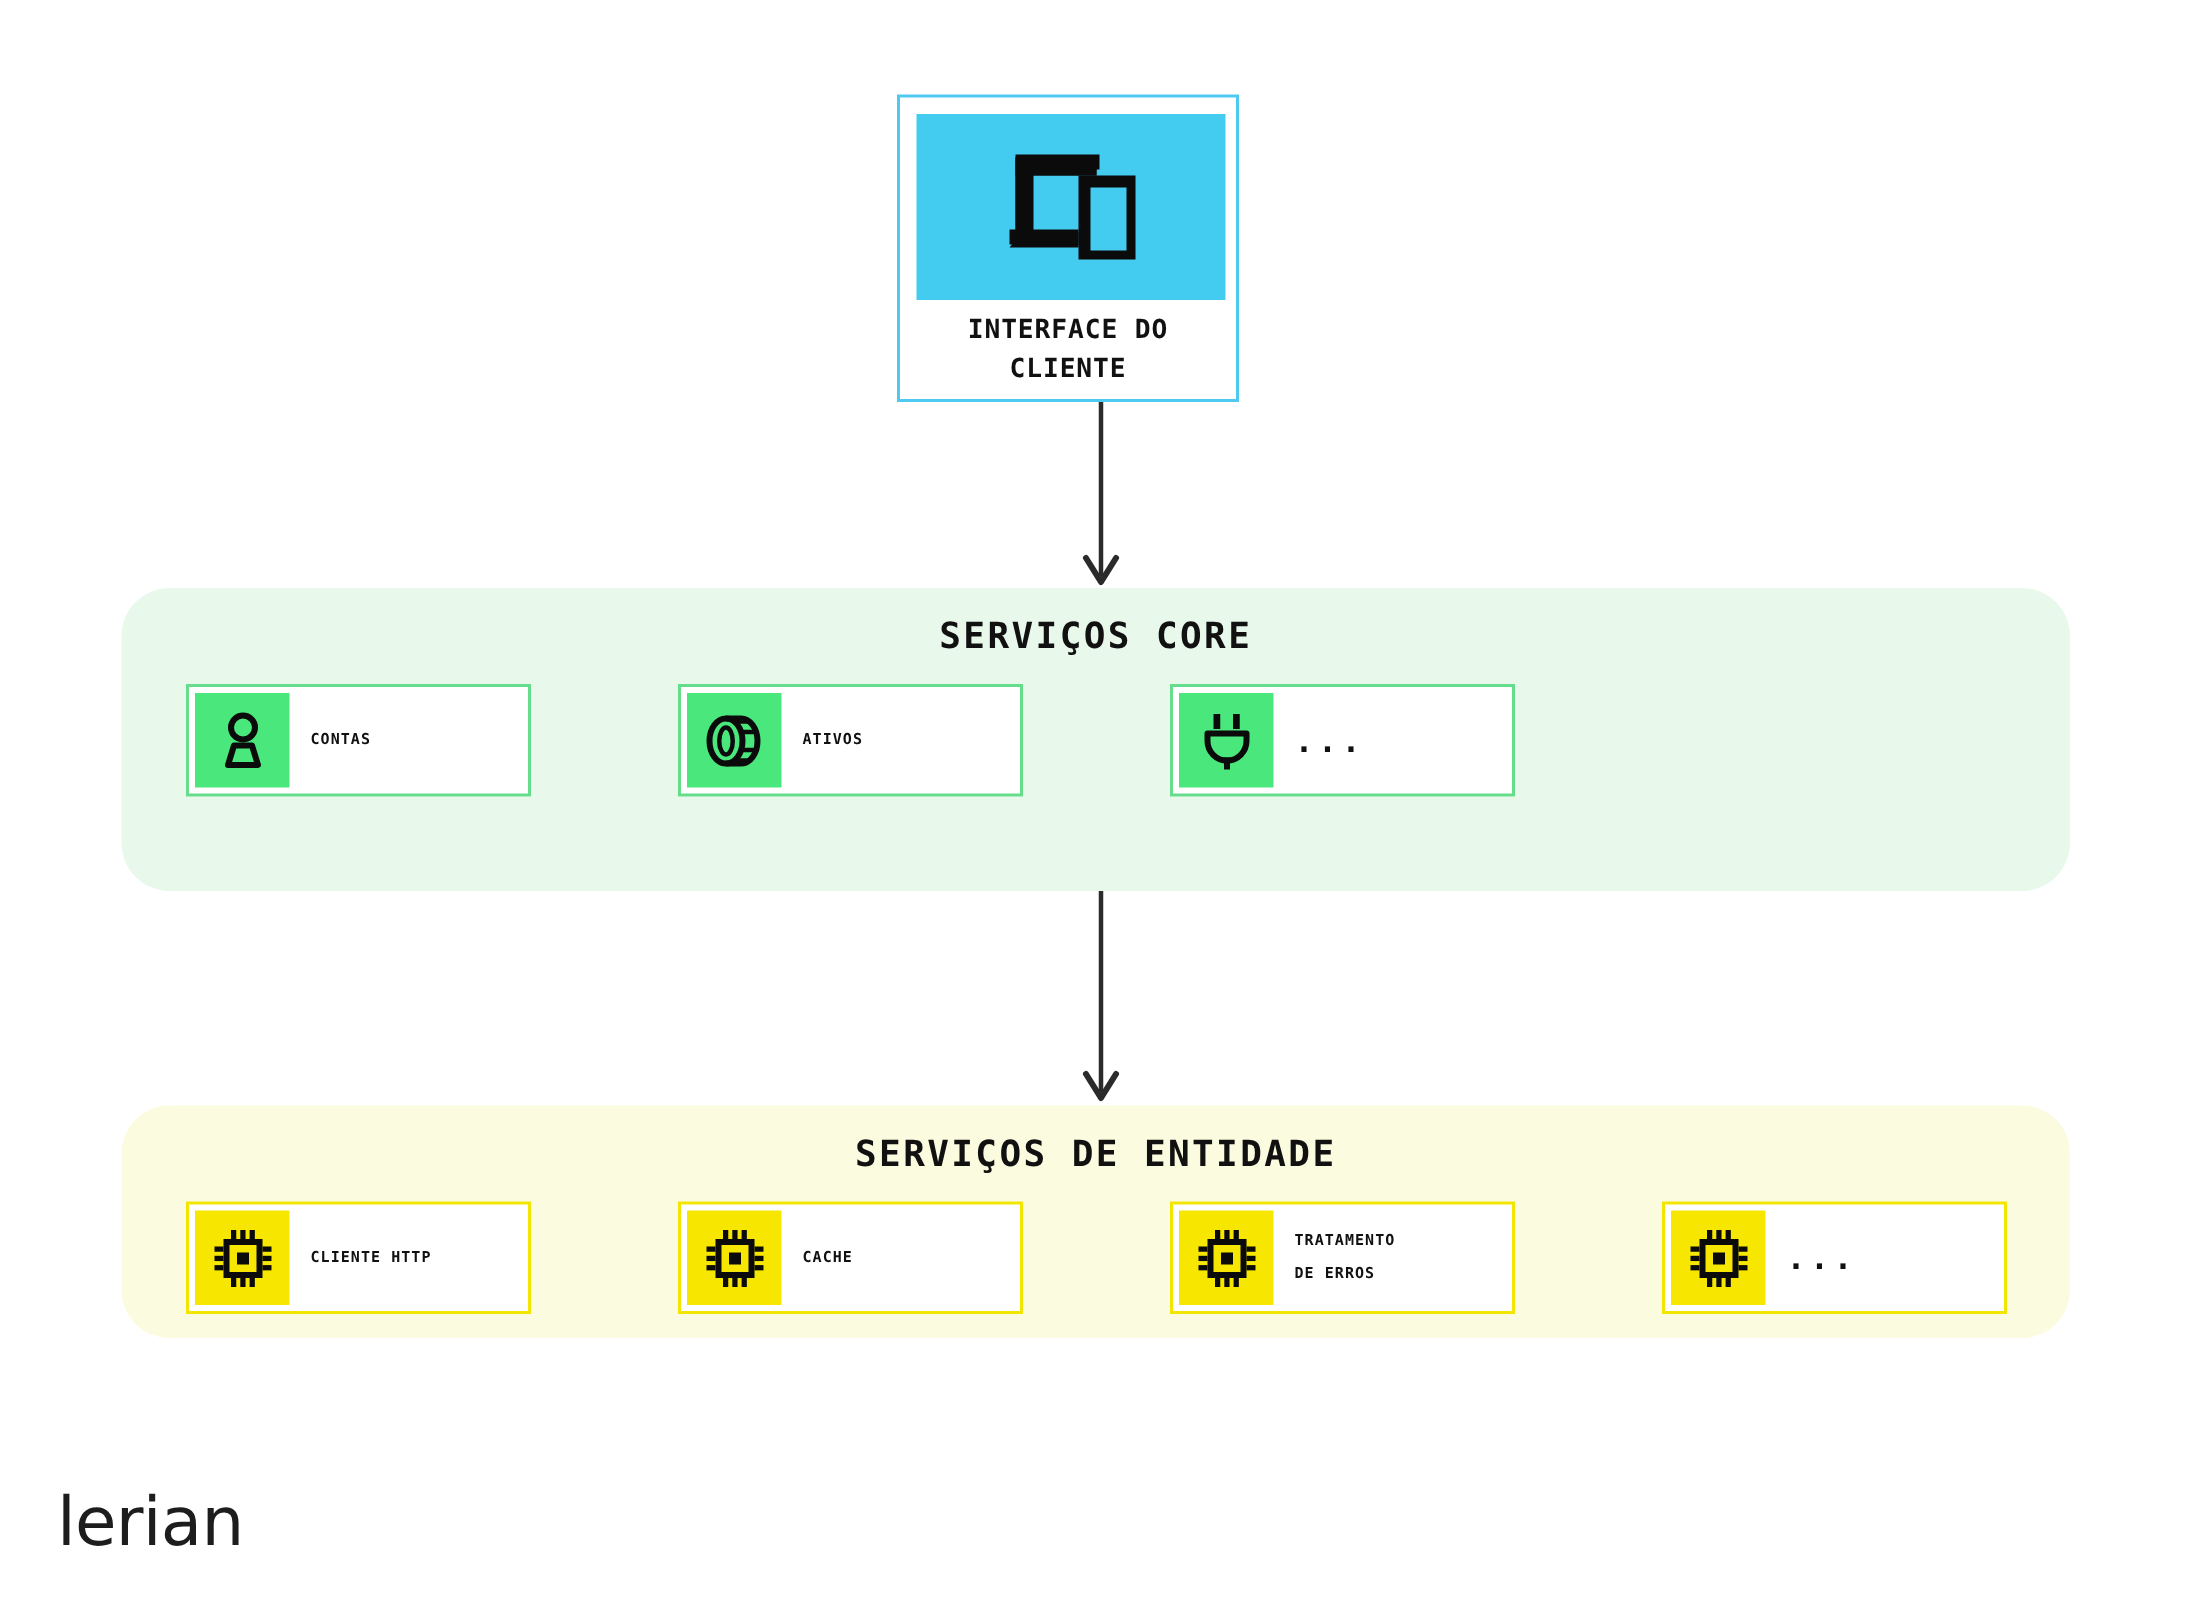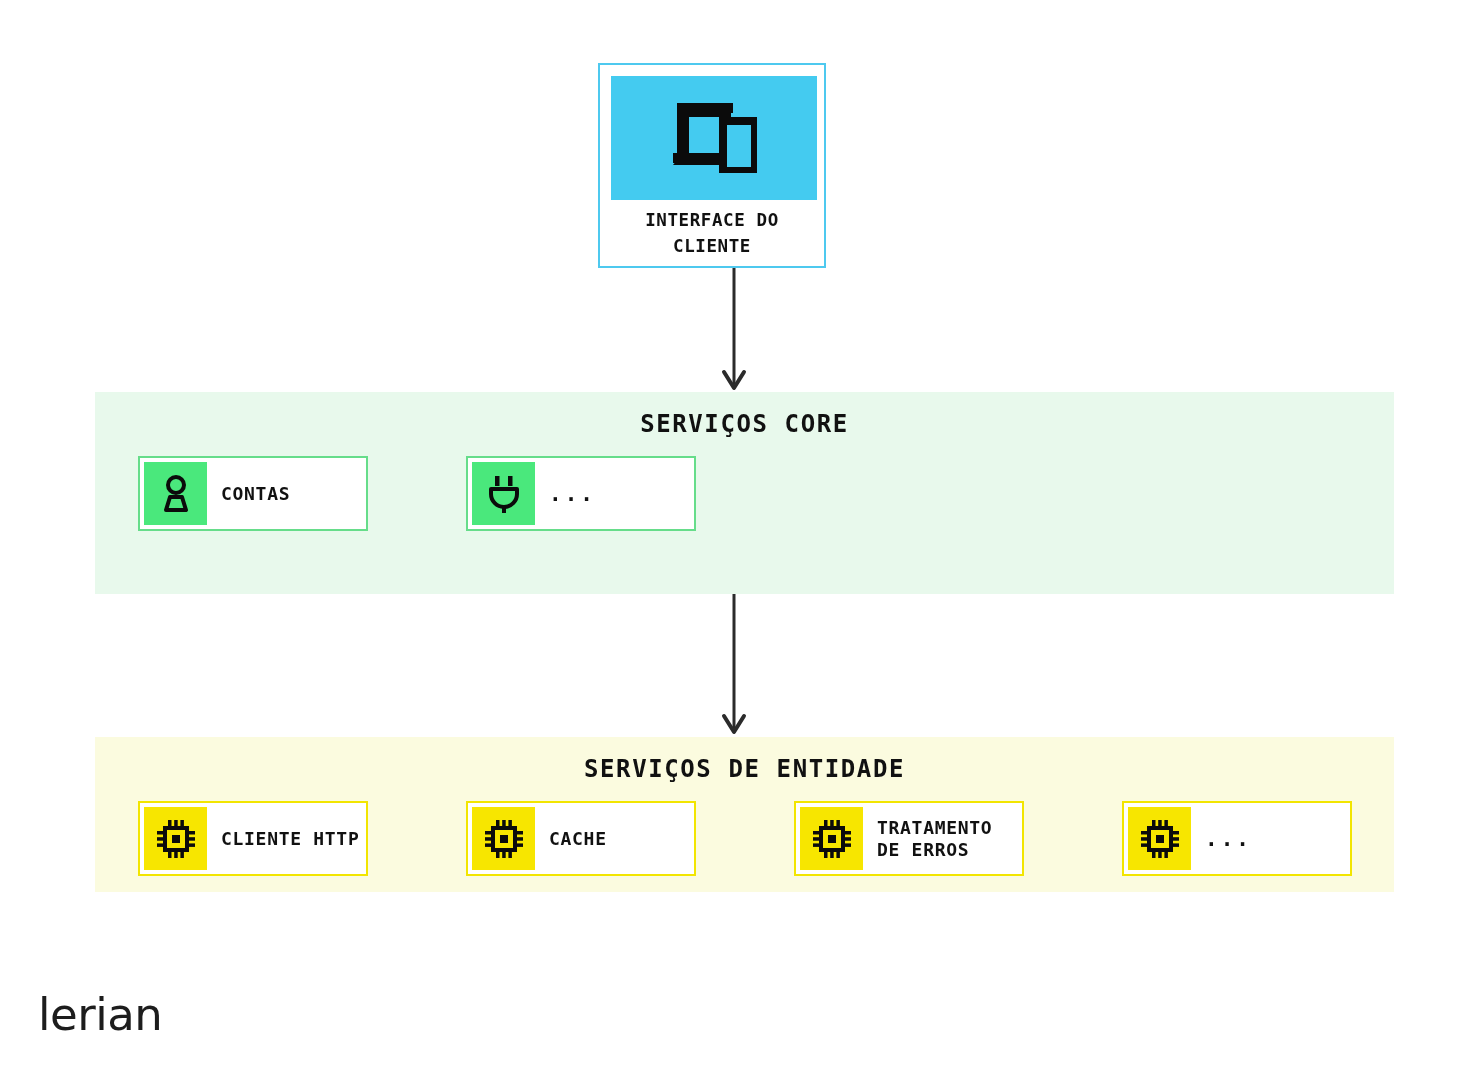--- a/index.html
+++ b/index.html
@@ -57,23 +57,24 @@
     position: absolute;
     left: 711px;
     width: 46px;
   }
   #arrow-client-core { top: 268px; height: 124px; }
   #arrow-core-entity { top: 594px; height: 142px; }
 
   
   .layer {
     position: absolute;
-    left: 95px;
+    left: 81px;
     width: 1299px;
     box-sizing: border-box;
+    border-radius: 32px;
   }
   #core-layer {
     top: 392px;
     height: 202px;
     background: #E8F9EC;
   }
   #entity-layer {
     top: 737px;
     height: 155px;
     background: #FBFBDF;
@@ -118,21 +119,21 @@
     margin-left: 4px;
     display: flex;
     align-items: center;
     justify-content: center;
   }
   #core-layer .svc-icon { background: #4AE87C; }
   #entity-layer .svc-icon { background: #F7E600; }
 
   .svc-label {
     margin-left: 14px;
-    font-size: 18px;
+    font-size: 10px;
     font-weight: 700;
     letter-spacing: 0.7px;
     line-height: 22px;
     white-space: pre-line;
     color: #111111;
   }
   .svc-label.dots {
     font-size: 21px;
     letter-spacing: 3px;
   }
@@ -182,20 +183,31 @@
     <div class="svc-card">
       <span class="svc-icon">
         <svg width="44" height="44" viewBox="0 0 44 44" aria-hidden="true">
           <circle cx="22" cy="13" r="8" fill="none" stroke="#0b0b0b" stroke-width="4"></circle>
           <path d="M12 38 L16 25 H28 L32 38 Z" fill="none" stroke="#0b0b0b" stroke-width="4" stroke-linejoin="round"></path>
         </svg>
       </span>
       <span class="svc-label">CONTAS</span>
     </div>
 
+    <div class="svc-card">
+      <span class="svc-icon">
+        <svg width="44" height="44" viewBox="0 0 44 44" aria-hidden="true">
+          <ellipse cx="16" cy="22" rx="11" ry="15" fill="none" stroke="#0b0b0b" stroke-width="4"></ellipse>
+          <ellipse cx="16" cy="22" rx="4.5" ry="9" fill="none" stroke="#0b0b0b" stroke-width="3"></ellipse>
+          <path d="M16 7 H26 A11 15 0 0 1 26 37 H16" fill="none" stroke="#0b0b0b" stroke-width="4"></path>
+          <path d="M25 9 H31 M27 16 H34 M27 28 H34 M25 35 H31" stroke="#0b0b0b" stroke-width="3" stroke-linecap="round"></path>
+        </svg>
+      </span>
+      <span class="svc-label">ATIVOS</span>
+    </div>
 
 
     <div class="svc-card">
       <span class="svc-icon">
         <svg width="44" height="44" viewBox="0 0 44 44" aria-hidden="true">
           <rect x="13" y="4" width="4.5" height="10" fill="#0b0b0b"></rect>
           <rect x="26" y="4" width="4.5" height="10" fill="#0b0b0b"></rect>
           <path d="M9 17 H35 V22 A13 13 0 0 1 9 22 Z" fill="none" stroke="#0b0b0b" stroke-width="4" stroke-linejoin="round"></path>
           <line x1="22" y1="33" x2="22" y2="41" stroke="#0b0b0b" stroke-width="4"></line>
         </svg>

